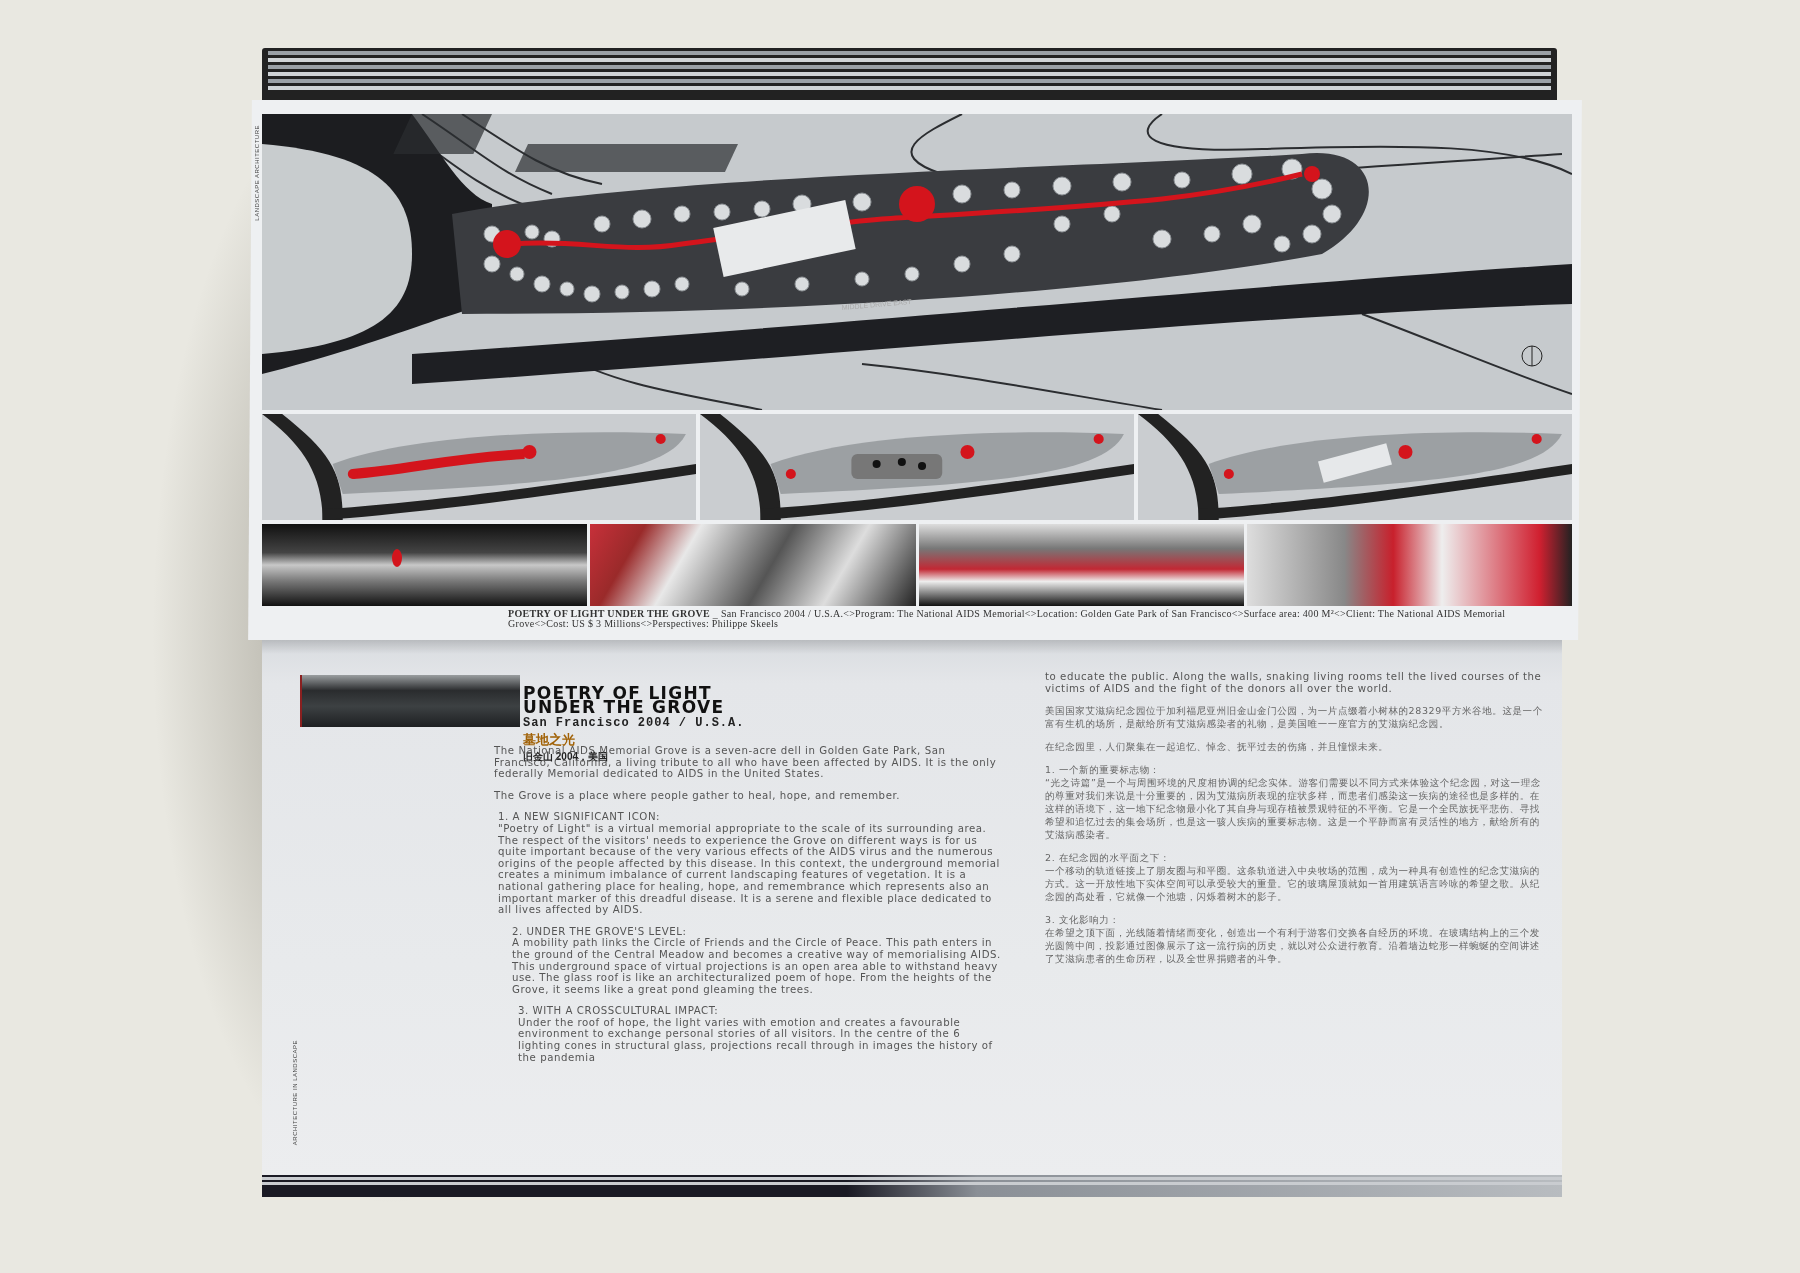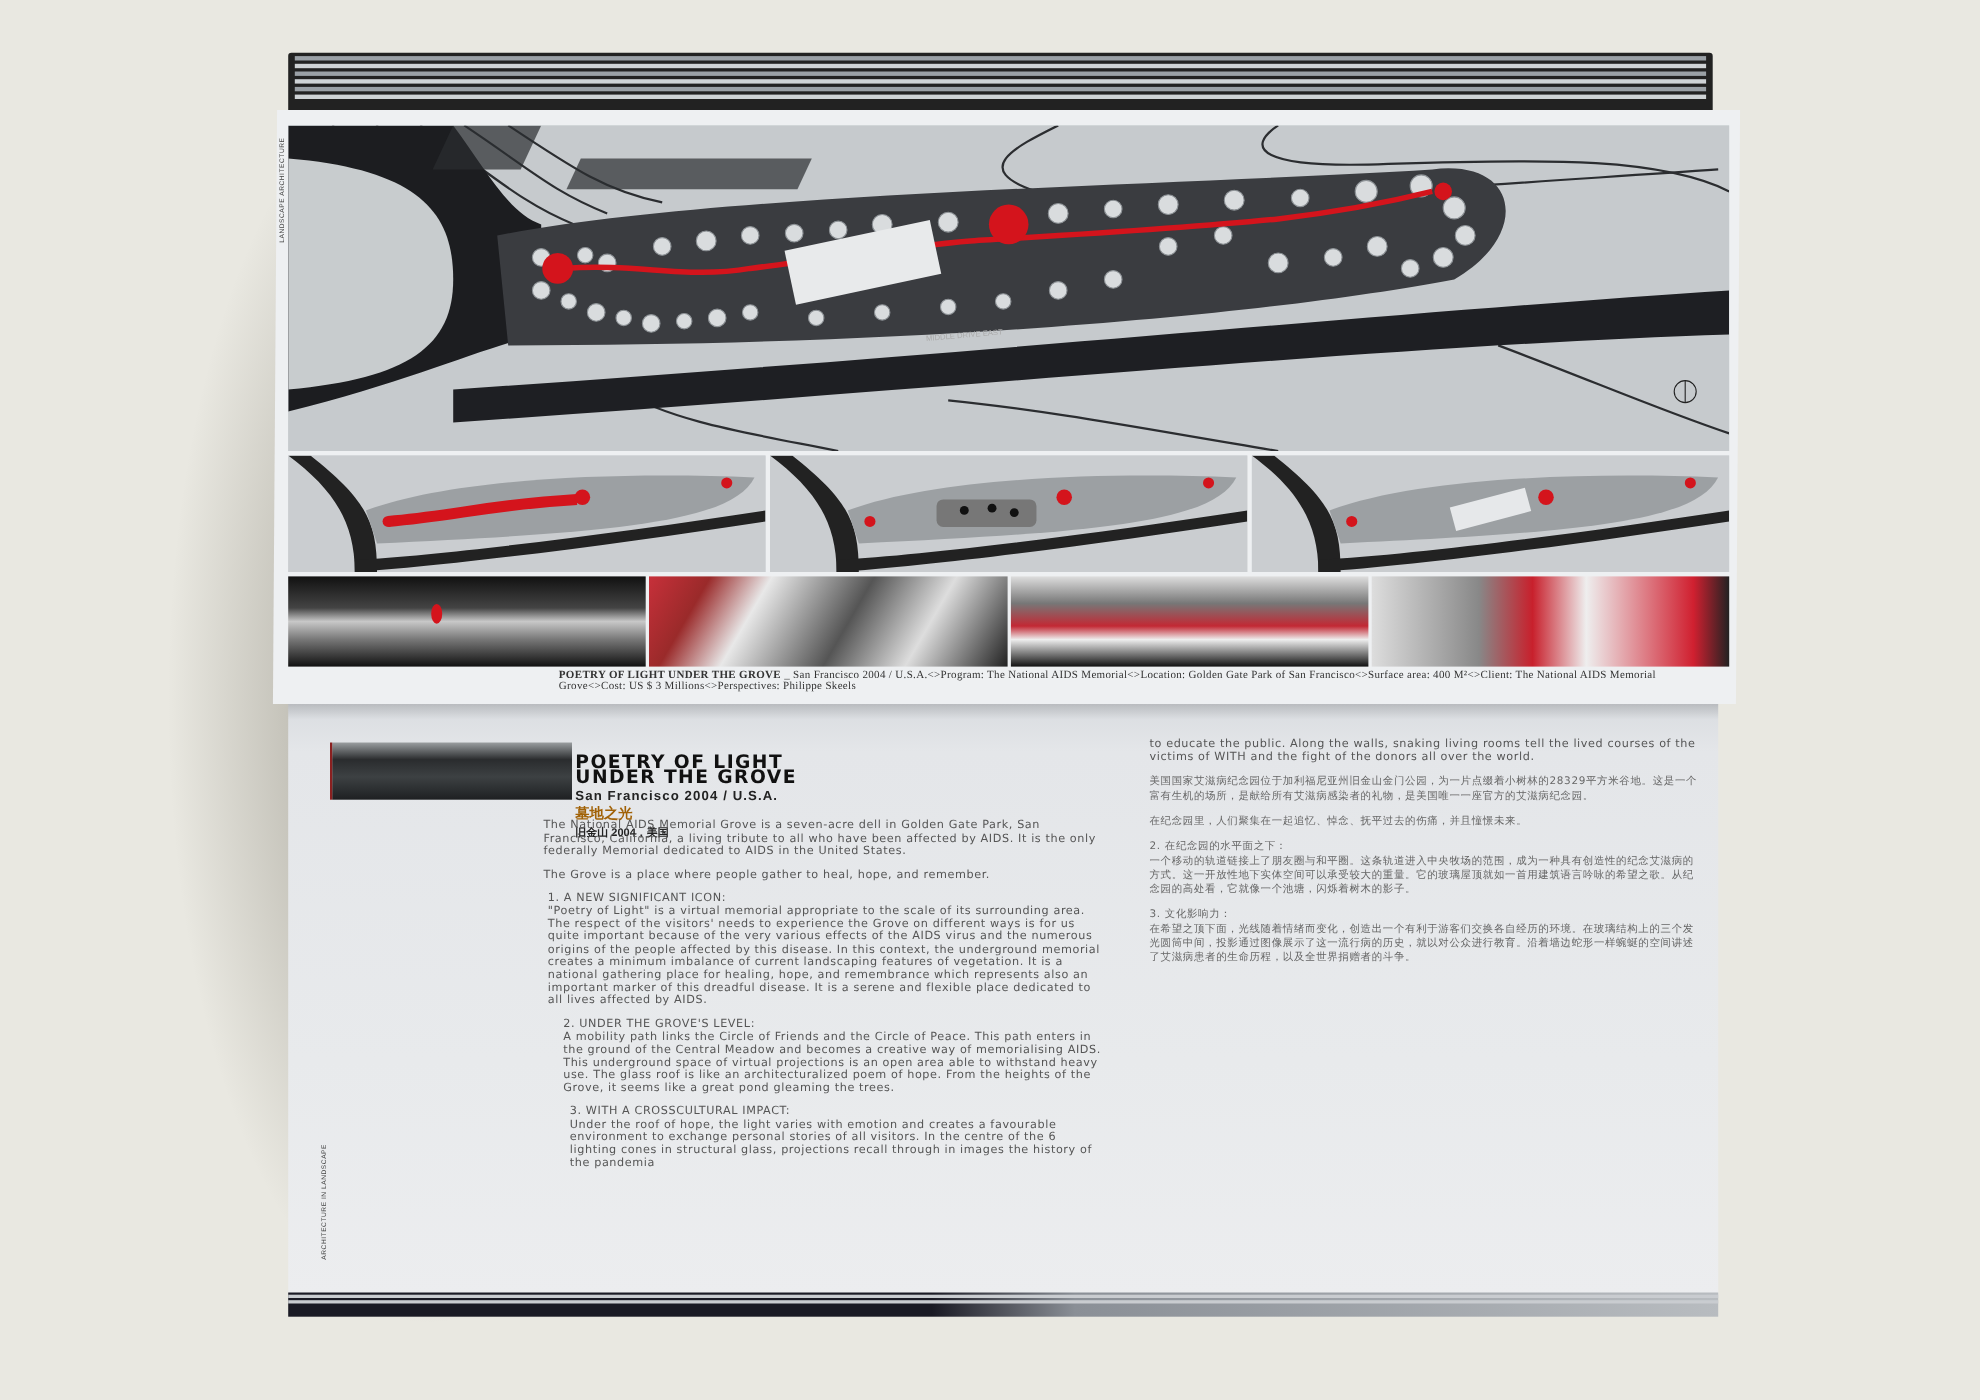--- a/index.html
+++ b/index.html
@@ -16,21 +16,21 @@
   .map{position:absolute;left:262px;top:114px;width:1310px;height:296px;background:#c4c8cb;overflow:hidden;}
   .panels{position:absolute;left:262px;top:414px;width:1310px;height:106px;display:flex;gap:4px;}
   .panel{flex:1;background:#c9cccf;position:relative;overflow:hidden;}
   .renders{position:absolute;left:262px;top:524px;width:1310px;height:82px;display:flex;gap:3px;}
   .render{flex:1;position:relative;overflow:hidden;}
   .caption{position:absolute;left:508px;top:609px;width:1000px;font-size:10px;line-height:10px;color:#333;letter-spacing:.3px;font-family:Liberation Serif, serif;}
   .caption b{font-weight:bold;}
   .thumb{position:absolute;left:300px;top:675px;width:218px;height:52px;background:linear-gradient(180deg,#9a9ea0 0%,#2a2c2e 30%,#3d4143 60%,#1e2022 100%);border-left:2px solid #8a2020;}
   .title-block{position:absolute;left:523px;top:686px;}
   .title{font-family:"DejaVu Sans",sans-serif;font-weight:bold;font-size:17px;line-height:14px;color:#111;letter-spacing:1.3px;}
-  .subtitle{font-family:Liberation Sans, sans-serif;font-weight:bold;font-size:12px;color:#222;letter-spacing:1px;margin-top:2px;}
+  .subtitle{font-family:Liberation Mono, monospace;font-weight:bold;font-size:12px;color:#222;letter-spacing:1px;margin-top:2px;}
   .zh-title{font-weight:bold;font-size:13px;color:#a16207;margin-top:1px;}
   .zh-sub{font-weight:bold;font-size:10px;color:#222;margin-top:1px;}
   .col{position:absolute;font-family:"DejaVu Sans",sans-serif;font-size:10.2px;line-height:11.6px;color:#555;letter-spacing:.55px;}
   .col p{margin:0 0 10px 0;}
   .col .h{display:block;}
   .col-left{left:494px;top:745px;width:510px;}
   .col-right{left:1045px;top:671px;width:500px;}
   .zh{font-size:9.5px;line-height:13px;color:#666;letter-spacing:.6px;}
   .page-shade{position:absolute;left:262px;top:640px;width:1300px;height:14px;background:linear-gradient(180deg,rgba(0,0,0,.15),rgba(0,0,0,0));}
 </style>
@@ -210,24 +210,28 @@
     <span class="h">2. UNDER THE GROVE'S LEVEL:</span>
     <span>A mobility path links the Circle of Friends and the Circle of Peace. This path enters in the ground of the Central Meadow and becomes a creative way of memorialising AIDS. This underground space of virtual projections is an open area able to withstand heavy use. The glass roof is like an architecturalized poem of hope. From the heights of the Grove, it seems like a great pond gleaming the trees.</span>
   </p>
   <p style="padding-left:24px;">
     <span class="h">3. WITH A CROSSCULTURAL IMPACT:</span>
     <span>Under the roof of hope, the light varies with emotion and creates a favourable environment to exchange personal stories of all visitors. In the centre of the 6 lighting cones in structural glass, projections recall through in images the history of the pandemia</span>
   </p>
 </div>
 
 <div class="col col-right">
-  <p>to educate the public. Along the walls, snaking living rooms tell the lived courses of the victims of WITH and the fight of the donors all over the world.</p>
+  <p>to educate the public. Along the walls, snaking living rooms tell the lived courses of the victims of AIDS and the fight of the donors all over the world.</p>
   <p class="zh">美国国家艾滋病纪念园位于加利福尼亚州旧金山金门公园，为一片点缀着小树林的28329平方米谷地。这是一个富有生机的场所，是献给所有艾滋病感染者的礼物，是美国唯一一座官方的艾滋病纪念园。</p>
   <p class="zh">在纪念园里，人们聚集在一起追忆、悼念、抚平过去的伤痛，并且憧憬未来。</p>
   <p class="zh">
+    <span class="h">1. 一个新的重要标志物：</span>
+    <span>“光之诗篇”是一个与周围环境的尺度相协调的纪念实体。游客们需要以不同方式来体验这个纪念园，对这一理念的尊重对我们来说是十分重要的，因为艾滋病所表现的症状多样，而患者们感染这一疾病的途径也是多样的。在这样的语境下，这一地下纪念物最小化了其自身与现存植被景观特征的不平衡。它是一个全民族抚平悲伤、寻找希望和追忆过去的集会场所，也是这一骇人疾病的重要标志物。这是一个平静而富有灵活性的地方，献给所有的艾滋病感染者。</span>
+  </p>
+  <p class="zh">
     <span class="h">2. 在纪念园的水平面之下：</span>
     <span>一个移动的轨道链接上了朋友圈与和平圈。这条轨道进入中央牧场的范围，成为一种具有创造性的纪念艾滋病的方式。这一开放性地下实体空间可以承受较大的重量。它的玻璃屋顶就如一首用建筑语言吟咏的希望之歌。从纪念园的高处看，它就像一个池塘，闪烁着树木的影子。</span>
   </p>
   <p class="zh">
     <span class="h">3. 文化影响力：</span>
     <span>在希望之顶下面，光线随着情绪而变化，创造出一个有利于游客们交换各自经历的环境。在玻璃结构上的三个发光圆筒中间，投影通过图像展示了这一流行病的历史，就以对公众进行教育。沿着墙边蛇形一样蜿蜒的空间讲述了艾滋病患者的生命历程，以及全世界捐赠者的斗争。</span>
   </p>
 </div>
 
 <div class="book-bottom-edge">

